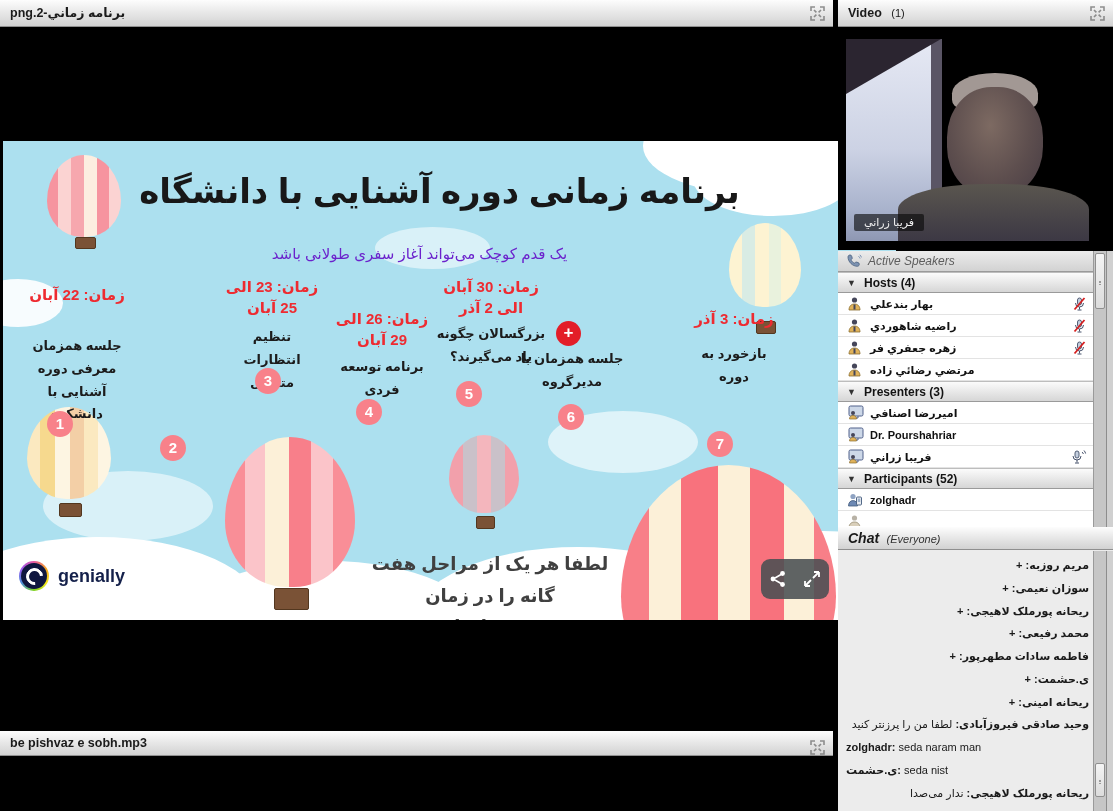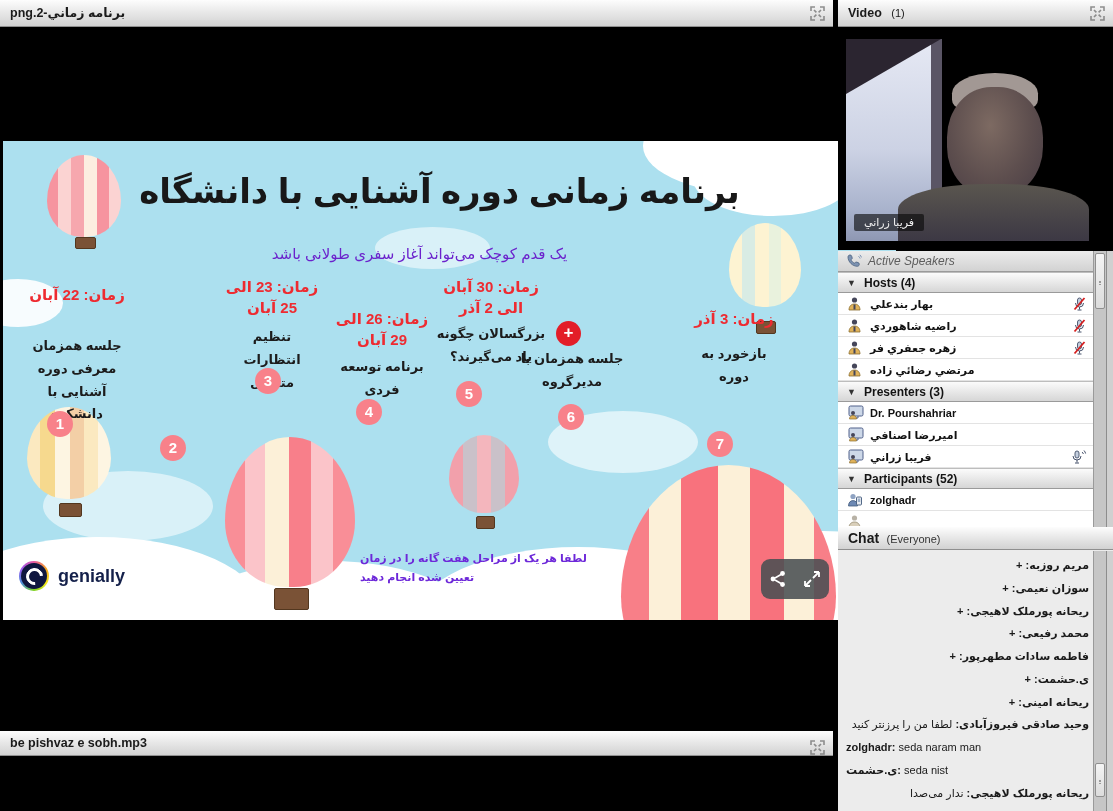--- a/index.html
+++ b/index.html
@@ -21,22 +21,22 @@
                font-weight:bold;color:#181818;direction:rtl;}
   .slide-sub{position:absolute;left:0;right:60px;top:104px;text-align:center;font-size:15px;
              font-weight:normal;color:#6b22cc;direction:rtl;}
   .item{position:absolute;direction:rtl;text-align:center;font-weight:bold;}
   .time{color:#ee2b31;font-size:15px;line-height:1.4;font-weight:bold;}
   .desc{color:#1c1c1c;font-size:13px;line-height:1.75;font-weight:bold;}
   .numcircle{position:absolute;width:26px;height:26px;border-radius:50%;background:#f8818a;
              color:#fff;font-size:15px;font-weight:bold;text-align:center;line-height:26px;}
   .pluscircle{position:absolute;width:25px;height:25px;border-radius:50%;background:#e31e28;
               color:#fff;font-size:17px;font-weight:bold;text-align:center;line-height:24px;}
-  .green{position:absolute;left:357px;top:408px;width:260px;text-align:left;direction:rtl;
-         color:#6d28d9;font-size:11px;font-weight:bold;line-height:1.75;}
+  .green{position:absolute;left:357px;top:408px;width:260px;text-align:center;direction:rtl;
+         color:#404040;font-size:18px;font-weight:bold;line-height:1.75;}
   .balloon{position:absolute;border-radius:50% 50% 47% 47% / 56% 56% 44% 44%;}
   .balloon::after{content:"";position:absolute;left:38%;bottom:-15%;width:25%;height:13%;
                   background:#7a5236;border:1px solid #53371f;border-radius:2px;}
   .bl-tl{left:44px;top:14px;width:74px;height:82px;
      background:linear-gradient(90deg,#f6949f 0 15%,#fbd3d2 15% 32%,#f6a7ae 32% 50%,#fceee0 50% 67%,#f6949f 67% 84%,#fbd3d2 84%);}
   .bl-r{left:726px;top:82px;width:72px;height:84px;
      background:linear-gradient(90deg,#fdf3d2 0 18%,#d9ece4 18% 36%,#fdf3d2 36% 55%,#e9f2dd 55% 72%,#fdf3d2 72%);}
   .bl-r::after{bottom:-32%;}
   .bl-ls{left:24px;top:266px;width:84px;height:92px;
      background:linear-gradient(90deg,#fbe9c0 0 16%,#f6d98e 16% 33%,#fdf5e2 33% 51%,#f3cfa6 51% 68%,#fbe9c0 68% 85%,#fdf5e2 85%);}
@@ -98,21 +98,21 @@
   .clipped{height:15px;overflow:hidden;border-bottom:none;}
   .edge{position:absolute;right:0;top:0;bottom:0;width:7px;background:#d0d0d0;border-left:1px solid #8d8d8d;}
   .sb{position:absolute;right:7px;top:0;bottom:0;width:13px;background:#c6c6c6;border-left:1px solid #9a9a9a;}
   .sb-thumb{position:absolute;left:1px;right:1px;background:linear-gradient(#f4f4f4,#dcdcdc);
        border:1px solid #8f8f8f;border-radius:2px;}
   .grip{position:absolute;left:3px;right:3px;top:50%;height:1px;border-top:1px solid #9a9a9a;
         border-bottom:3px double #9a9a9a;}
 
   
   #chatPod{left:838px;top:527px;width:275px;height:284px;background:#ececec;}
-  #chatPod .titlebar{height:23px;line-height:22px;}
+  #chatPod .titlebar{height:23px;line-height:22px;font-style:italic;}
   .chat-title-main{font-size:14px;font-weight:bold;color:#1a1a1a;}
   .chat-scope{font-size:11px;font-weight:normal;color:#333;margin-left:4px;}
   .chat-body{position:absolute;left:0;top:24px;right:0;bottom:0;overflow:hidden;padding:8px 24px 0 8px;}
   .chat-line{font-size:11px;color:#1a1a1a;margin-bottom:9px;line-height:1.25;}
   .chat-line[dir="rtl"]{text-align:right;}
   .chat-name{font-weight:bold;}
   .chat-name::after{content:": ";}
   .chat-text{font-weight:bold;}
 </style>
 </head>
@@ -319,41 +319,41 @@
           </svg>
       </span>
       <span dir="rtl">مرتضي رضائي زاده</span>
     </div>
 
     <div class="sechead">
       <span class="tri">▼</span>
       <span>Presenters (3)</span>
     </div>
 
-    <div class="row">
+    <div class="row rtlname">
       <span class="picon">
         <svg width="17" height="15" viewBox="0 0 17 15">
             <rect x="2" y="1" width="14" height="10" rx="1.5" fill="#cdd8e8" stroke="#51618a" stroke-width="1"></rect>
             <path d="M7 11v2h4v-2" stroke="#51618a" stroke-width="1" fill="none"></path>
             <circle cx="6" cy="8" r="2" fill="#45465a"></circle>
             <path d="M2.5 14c0-2.4 1.6-3.6 3.5-3.6s3.5 1.2 3.5 3.6z" fill="#e0b25a" stroke="#8a6d2f" stroke-width=".7"></path>
           </svg>
       </span>
-      <span>Dr. Pourshahriar</span>
-    </div>
-    <div class="row rtlname">
+      <span dir="rtl">اميررضا اصنافي</span>
+    </div>
+    <div class="row">
       <span class="picon">
         <svg width="17" height="15" viewBox="0 0 17 15">
             <rect x="2" y="1" width="14" height="10" rx="1.5" fill="#cdd8e8" stroke="#51618a" stroke-width="1"></rect>
             <path d="M7 11v2h4v-2" stroke="#51618a" stroke-width="1" fill="none"></path>
             <circle cx="6" cy="8" r="2" fill="#45465a"></circle>
             <path d="M2.5 14c0-2.4 1.6-3.6 3.5-3.6s3.5 1.2 3.5 3.6z" fill="#e0b25a" stroke="#8a6d2f" stroke-width=".7"></path>
           </svg>
       </span>
-      <span dir="rtl">اميررضا اصنافي</span>
+      <span>Dr. Pourshahriar</span>
     </div>
     <div class="row rtlname">
       <span class="picon">
         <svg width="17" height="15" viewBox="0 0 17 15">
             <rect x="2" y="1" width="14" height="10" rx="1.5" fill="#cdd8e8" stroke="#51618a" stroke-width="1"></rect>
             <path d="M7 11v2h4v-2" stroke="#51618a" stroke-width="1" fill="none"></path>
             <circle cx="6" cy="8" r="2" fill="#45465a"></circle>
             <path d="M2.5 14c0-2.4 1.6-3.6 3.5-3.6s3.5 1.2 3.5 3.6z" fill="#e0b25a" stroke="#8a6d2f" stroke-width=".7"></path>
           </svg>
       </span>

